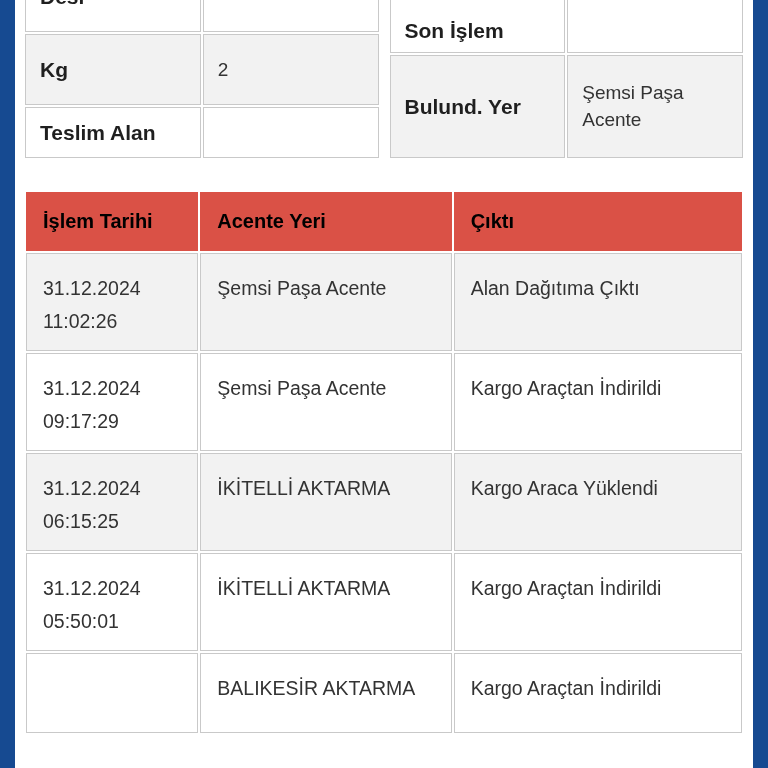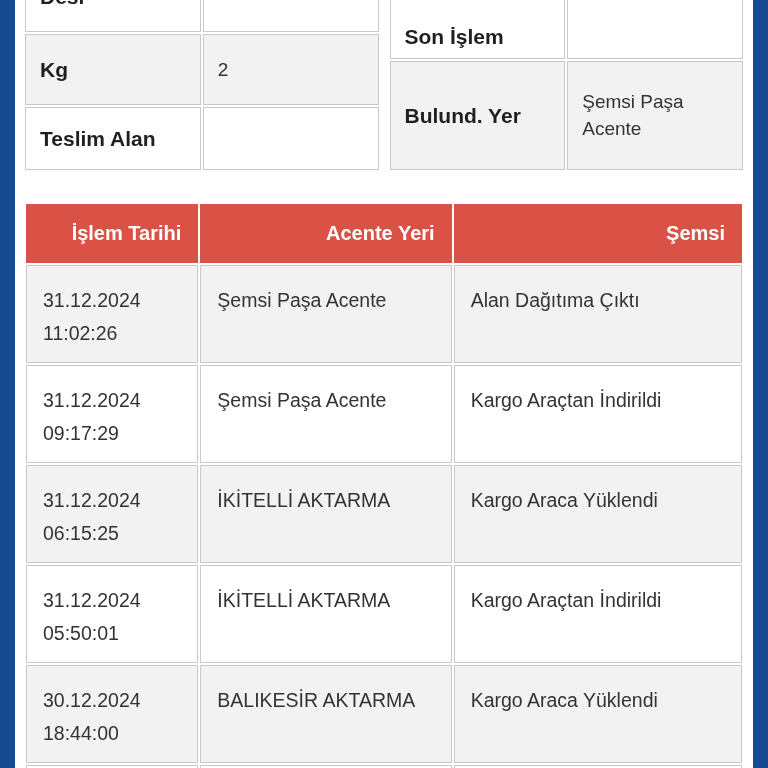--- a/index.html
+++ b/index.html
@@ -57,21 +57,21 @@
     color:var(--label-color);
     width:50%;
   }
   table.summary tr.cut td{
     height:76px;
     vertical-align:bottom;
   }
   table.summary.left tr.cut td{padding-bottom:22px;}
   table.summary.right tr.cut td{padding-bottom:9px;}
   table.summary.left tr:nth-child(2) td{height:71px;}
-  table.summary.left tr:nth-child(3) td{height:63px;}
+  table.summary.left tr:nth-child(3) td{height:51px;}
   table.summary.right tr:nth-child(2) td{height:81px;line-height:27px;}
   table.summary.right tr:nth-child(3) td{height:51px;}
   .btn-getir{
     display:block;
     margin-left:auto;
     margin-right:2px;
     background:var(--button-blue);
     border:2px solid var(--button-border);
     border-radius:9px;
     color:#ffffff;
@@ -84,24 +84,24 @@
   table.history{
     border-collapse:separate;
     border-spacing:2px;
     margin:30px 9px 0 9px;
     width:calc(100% - 18px);
     table-layout:fixed;
   }
   table.history th{
     background:var(--header-red);
     border:1px solid var(--header-red);
-    color:#ffffff;
+    color:#000000;
     font-size:20px;
     font-weight:bold;
-    text-align:right;
+    text-align:left;
     padding:17px 16px;
     height:58px;
   }
   table.history td{
     border:1px solid var(--cell-border);
     background:#ffffff;
     font-size:19.5px;
     color:var(--value-color);
     padding:18px 16px 12px 16px;
     vertical-align:top;
@@ -154,21 +154,21 @@
     <table class="history">
       <colgroup>
         <col style="width:24.2%">
         <col style="width:35.3%">
         <col style="width:40.5%">
       </colgroup>
       <thead>
         <tr>
           <th>İşlem Tarihi</th>
           <th>Acente Yeri</th>
-          <th>Şemsi</th>
+          <th>Çıktı</th>
         </tr>
       </thead>
       <tbody id="history-body">
           <tr class="odd">
     <td>
       <div>31.12.2024</div>
       <div>11:02:26</div>
     </td>
     <td>Şemsi Paşa Acente</td>
     <td>Alan Dağıtıma Çıktı</td>
@@ -190,28 +190,20 @@
     <td>Kargo Araca Yüklendi</td>
   </tr>
           <tr>
     <td>
       <div>31.12.2024</div>
       <div>05:50:01</div>
     </td>
     <td>İKİTELLİ AKTARMA</td>
     <td>Kargo Araçtan İndirildi</td>
   </tr>
-          <tr class="odd">
-    <td>
-      <div>30.12.2024</div>
-      <div>18:44:00</div>
-    </td>
-    <td>BALIKESİR AKTARMA</td>
-    <td>Kargo Araca Yüklendi</td>
-  </tr>
           <tr>
     <td>
       
       
     </td>
     <td>BALIKESİR AKTARMA</td>
     <td>Kargo Araçtan İndirildi</td>
   </tr>
         </tbody>
     </table>

